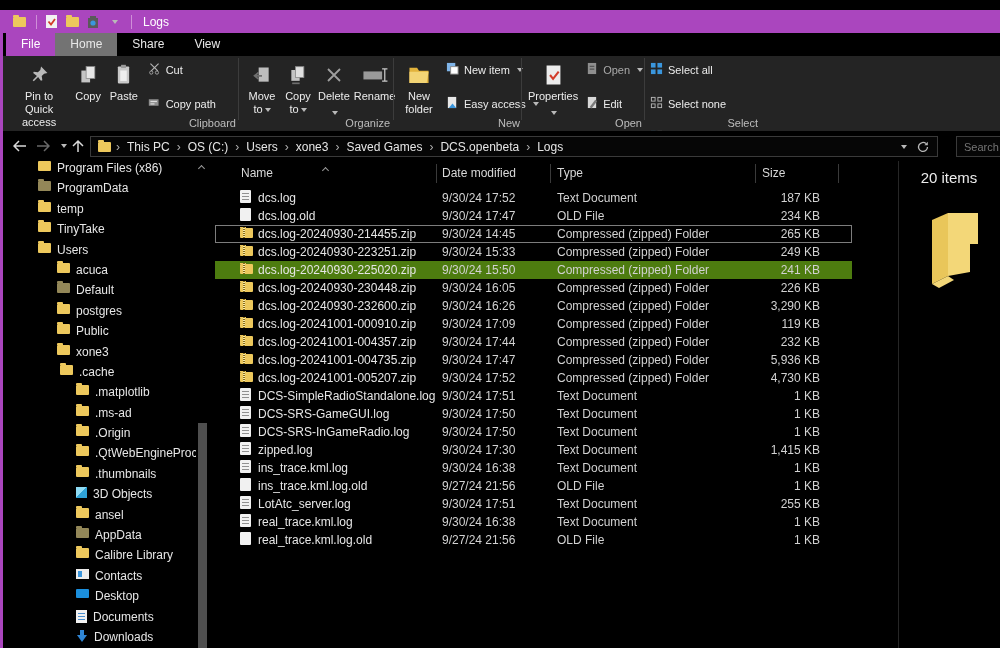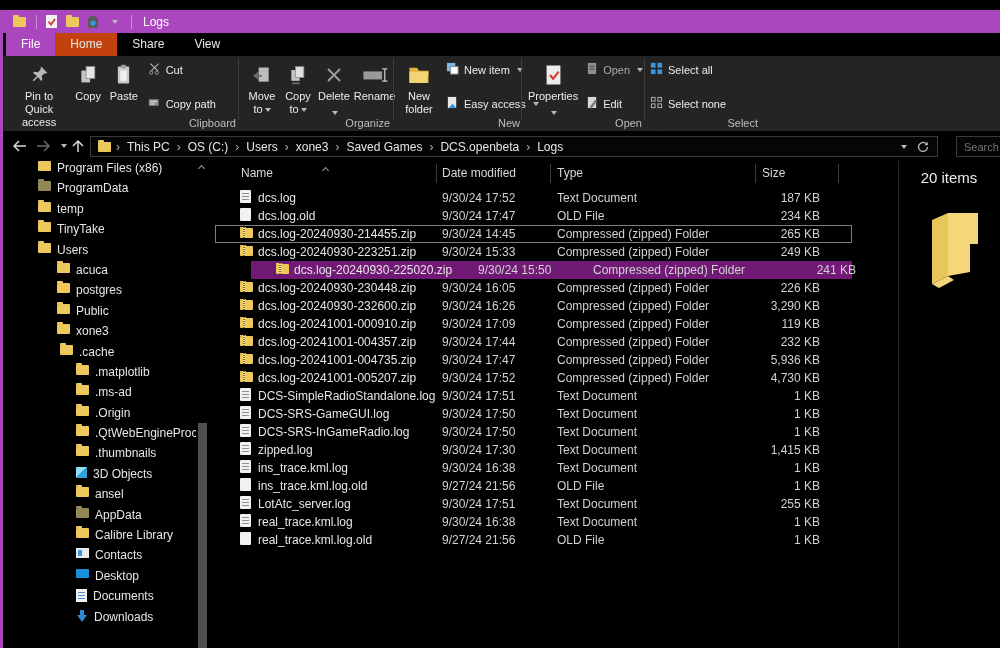--- a/index.html
+++ b/index.html
@@ -11,21 +11,21 @@
     background:var(--accent,#aa46be); display:flex; align-items:center; padding-left:10px; }
   .qat-ic { display:flex; align-items:center; justify-content:center; width:18px; height:18px; margin-right:3px; cursor:default; }
   .qat-sep { width:1px; height:14px; background:#cf8fd8; margin:0 5px; }
   .win-title { font-size:12px; color:#fff; margin-left:6px; }
   .leftborder { position:absolute; left:0; top:33px; width:3px; height:615px; background:var(--accent,#aa46be); z-index:9; }
 
   
   .tabrow { position:absolute; top:33px; left:0; width:1000px; height:23px; background:#000; display:flex; }
   .tab { font-size:12px; padding:4px 15px 0; height:23px; color:#e8e8e8; }
   .tab.file { background:var(--accent,#aa46be); color:#fff; margin-left:6px; }
-  .tab.active { background:#c2410c; }
+  .tab.active { background:#737373; }
 
   
   .ribbon { position:absolute; top:56px; left:0; width:1000px; height:75px; background:#242424; }
   .group { position:absolute; top:0; height:75px; }
   .g-body { display:flex; align-items:flex-start; padding-top:3px; }
   .g-label { position:absolute; bottom:2px; left:0; right:0; text-align:right; font-size:11px; color:#bdbdbd; }
   .vsep { position:absolute; top:2px; width:1px; height:62px; background:#3c3c3c; }
   .btn-big { display:flex; flex-direction:column; align-items:center; padding-top:2px; margin:0 2px; min-height:56px; }
   .btn-big .icw { height:27px; display:flex; align-items:center; justify-content:center; }
   .bl { font-size:11px; color:#ececec; text-align:center; line-height:1.18; margin-top:2px; }
@@ -55,21 +55,21 @@
   .chev { display:inline-block; width:5px; height:5px; border-left:1.5px solid #9a9a9a; border-top:1.5px solid #9a9a9a; transform:rotate(45deg); }
 
   .listheader { position:absolute; left:215px; top:161px; width:637px; height:26px; font-size:12px; color:#d8d8d8; }
   .lh-cb { position:absolute; left:4px; top:5px; }
   .hdr { position:absolute; top:5px; }
   .hdiv { position:absolute; top:3px; width:1px; height:19px; background:#3a3a3a; }
   .sortchev { position:absolute; left:108px; top:1px; }
 
   .filelist { position:absolute; left:215px; top:189px; width:637px; }
   .file-row { display:grid; grid-template-columns:25px 18px 184px 115px 205px 58px; align-items:center; height:18px; font-size:12px; }
-  .file-row.selected { background:#701a75;margin-left:36px; }
+  .file-row.selected { background:#4d7c0f; }
   .file-row.focused { outline:1px solid #7d7d7d; outline-offset:-1px; }
   .cell { overflow:hidden; white-space:nowrap; }
   .c-date,.c-type { color:#d2d2d2; }
   .c-size { text-align:right; color:#d2d2d2; }
   .cb { position:relative; width:11px; height:11px; background:#fff; margin-left:4px; }
 
   
   .fld { width:13px; height:10px; background:#edc85c; border-radius:1px; position:relative; flex:none; display:inline-block; }
   .fld::before { content:""; position:absolute; top:-2px; left:0; width:6px; height:2px; background:inherit; border-radius:1px 1px 0 0; }
   .fld.dim { background:#938758; }
@@ -446,20 +446,24 @@
     </div>
     <div class="tree-row" style="padding-left: 35px;">
       <span class="fld"></span>
       <span>Users</span>
     </div>
     <div class="tree-row" style="padding-left: 54px;">
       <span class="fld"></span>
       <span>acuca</span>
     </div>
     <div class="tree-row" style="padding-left: 54px;">
+      <span class="fld dim"></span>
+      <span>Default</span>
+    </div>
+    <div class="tree-row" style="padding-left: 54px;">
       <span class="fld"></span>
       <span>postgres</span>
     </div>
     <div class="tree-row" style="padding-left: 54px;">
       <span class="fld"></span>
       <span>Public</span>
     </div>
     <div class="tree-row" style="padding-left: 54px;">
       <span class="fld"></span>
       <span>xone3</span>

